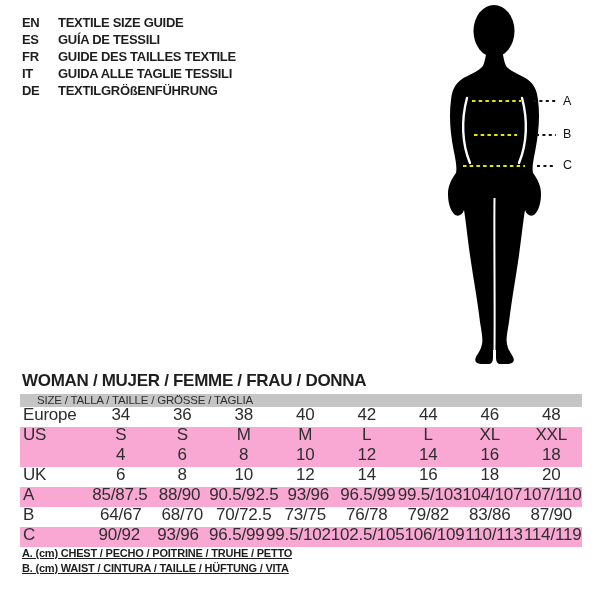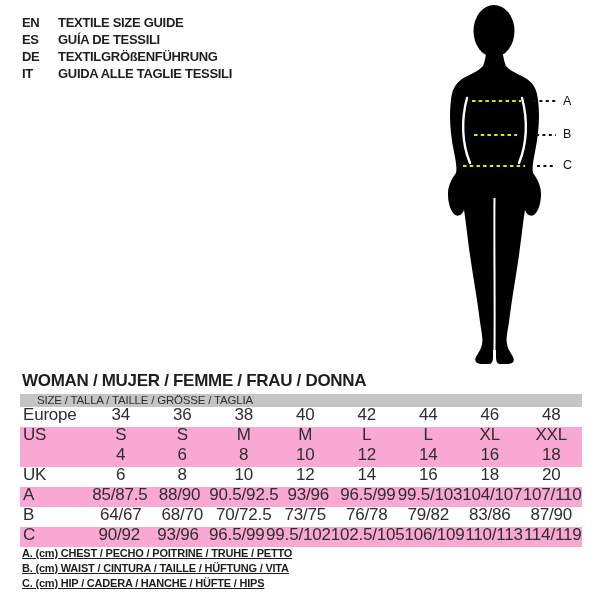--- a/index.html
+++ b/index.html
@@ -34,24 +34,27 @@
 <body>
 
 <div class="lang-block">
   <div class="lang-row">
     <span class="lang-code">EN</span><span class="lang-title">TEXTILE SIZE GUIDE</span>
   </div>
   <div class="lang-row">
     <span class="lang-code">ES</span><span class="lang-title">GUÍA DE TESSILI</span>
   </div>
   <div class="lang-row">
-    <span class="lang-code">DE</span><span class="lang-title">TEXTILGRÖßENFÜHRUNG</span>
+    <span class="lang-code">FR</span><span class="lang-title">GUIDE DES TAILLES TEXTILE</span>
   </div>
   <div class="lang-row">
     <span class="lang-code">IT</span><span class="lang-title">GUIDA ALLE TAGLIE TESSILI</span>
+  </div>
+  <div class="lang-row">
+    <span class="lang-code">DE</span><span class="lang-title">TEXTILGRÖßENFÜHRUNG</span>
   </div>
 </div>
 
 <svg class="figure-svg" viewBox="0 0 600 380">
   <ellipse cx="494" cy="31" rx="20.5" ry="26" fill="#000"></ellipse>
   <path fill="#000" d="
     M 487 46
     C 486 56 485 61 483 66
     C 478 72 468 75 462 79
     C 455 84 452 90 451 100
@@ -182,14 +185,13 @@
         <div class="tcell">106/109</div>
         <div class="tcell">110/113</div>
         <div class="tcell">114/119</div>
       </div>
     </div>
 </div>
 
 <div class="legend">
   <div class="legend-line">A. (cm) CHEST / PECHO / POITRINE / TRUHE / PETTO</div>
   <div class="legend-line">B. (cm) WAIST / CINTURA / TAILLE / HÜFTUNG / VITA</div>
-  <div class="legend-line">C. (cm) HIP / CADERA / HANCHE / HÜFTE / HIPS</div>
 </div>
 
 </body></html>

